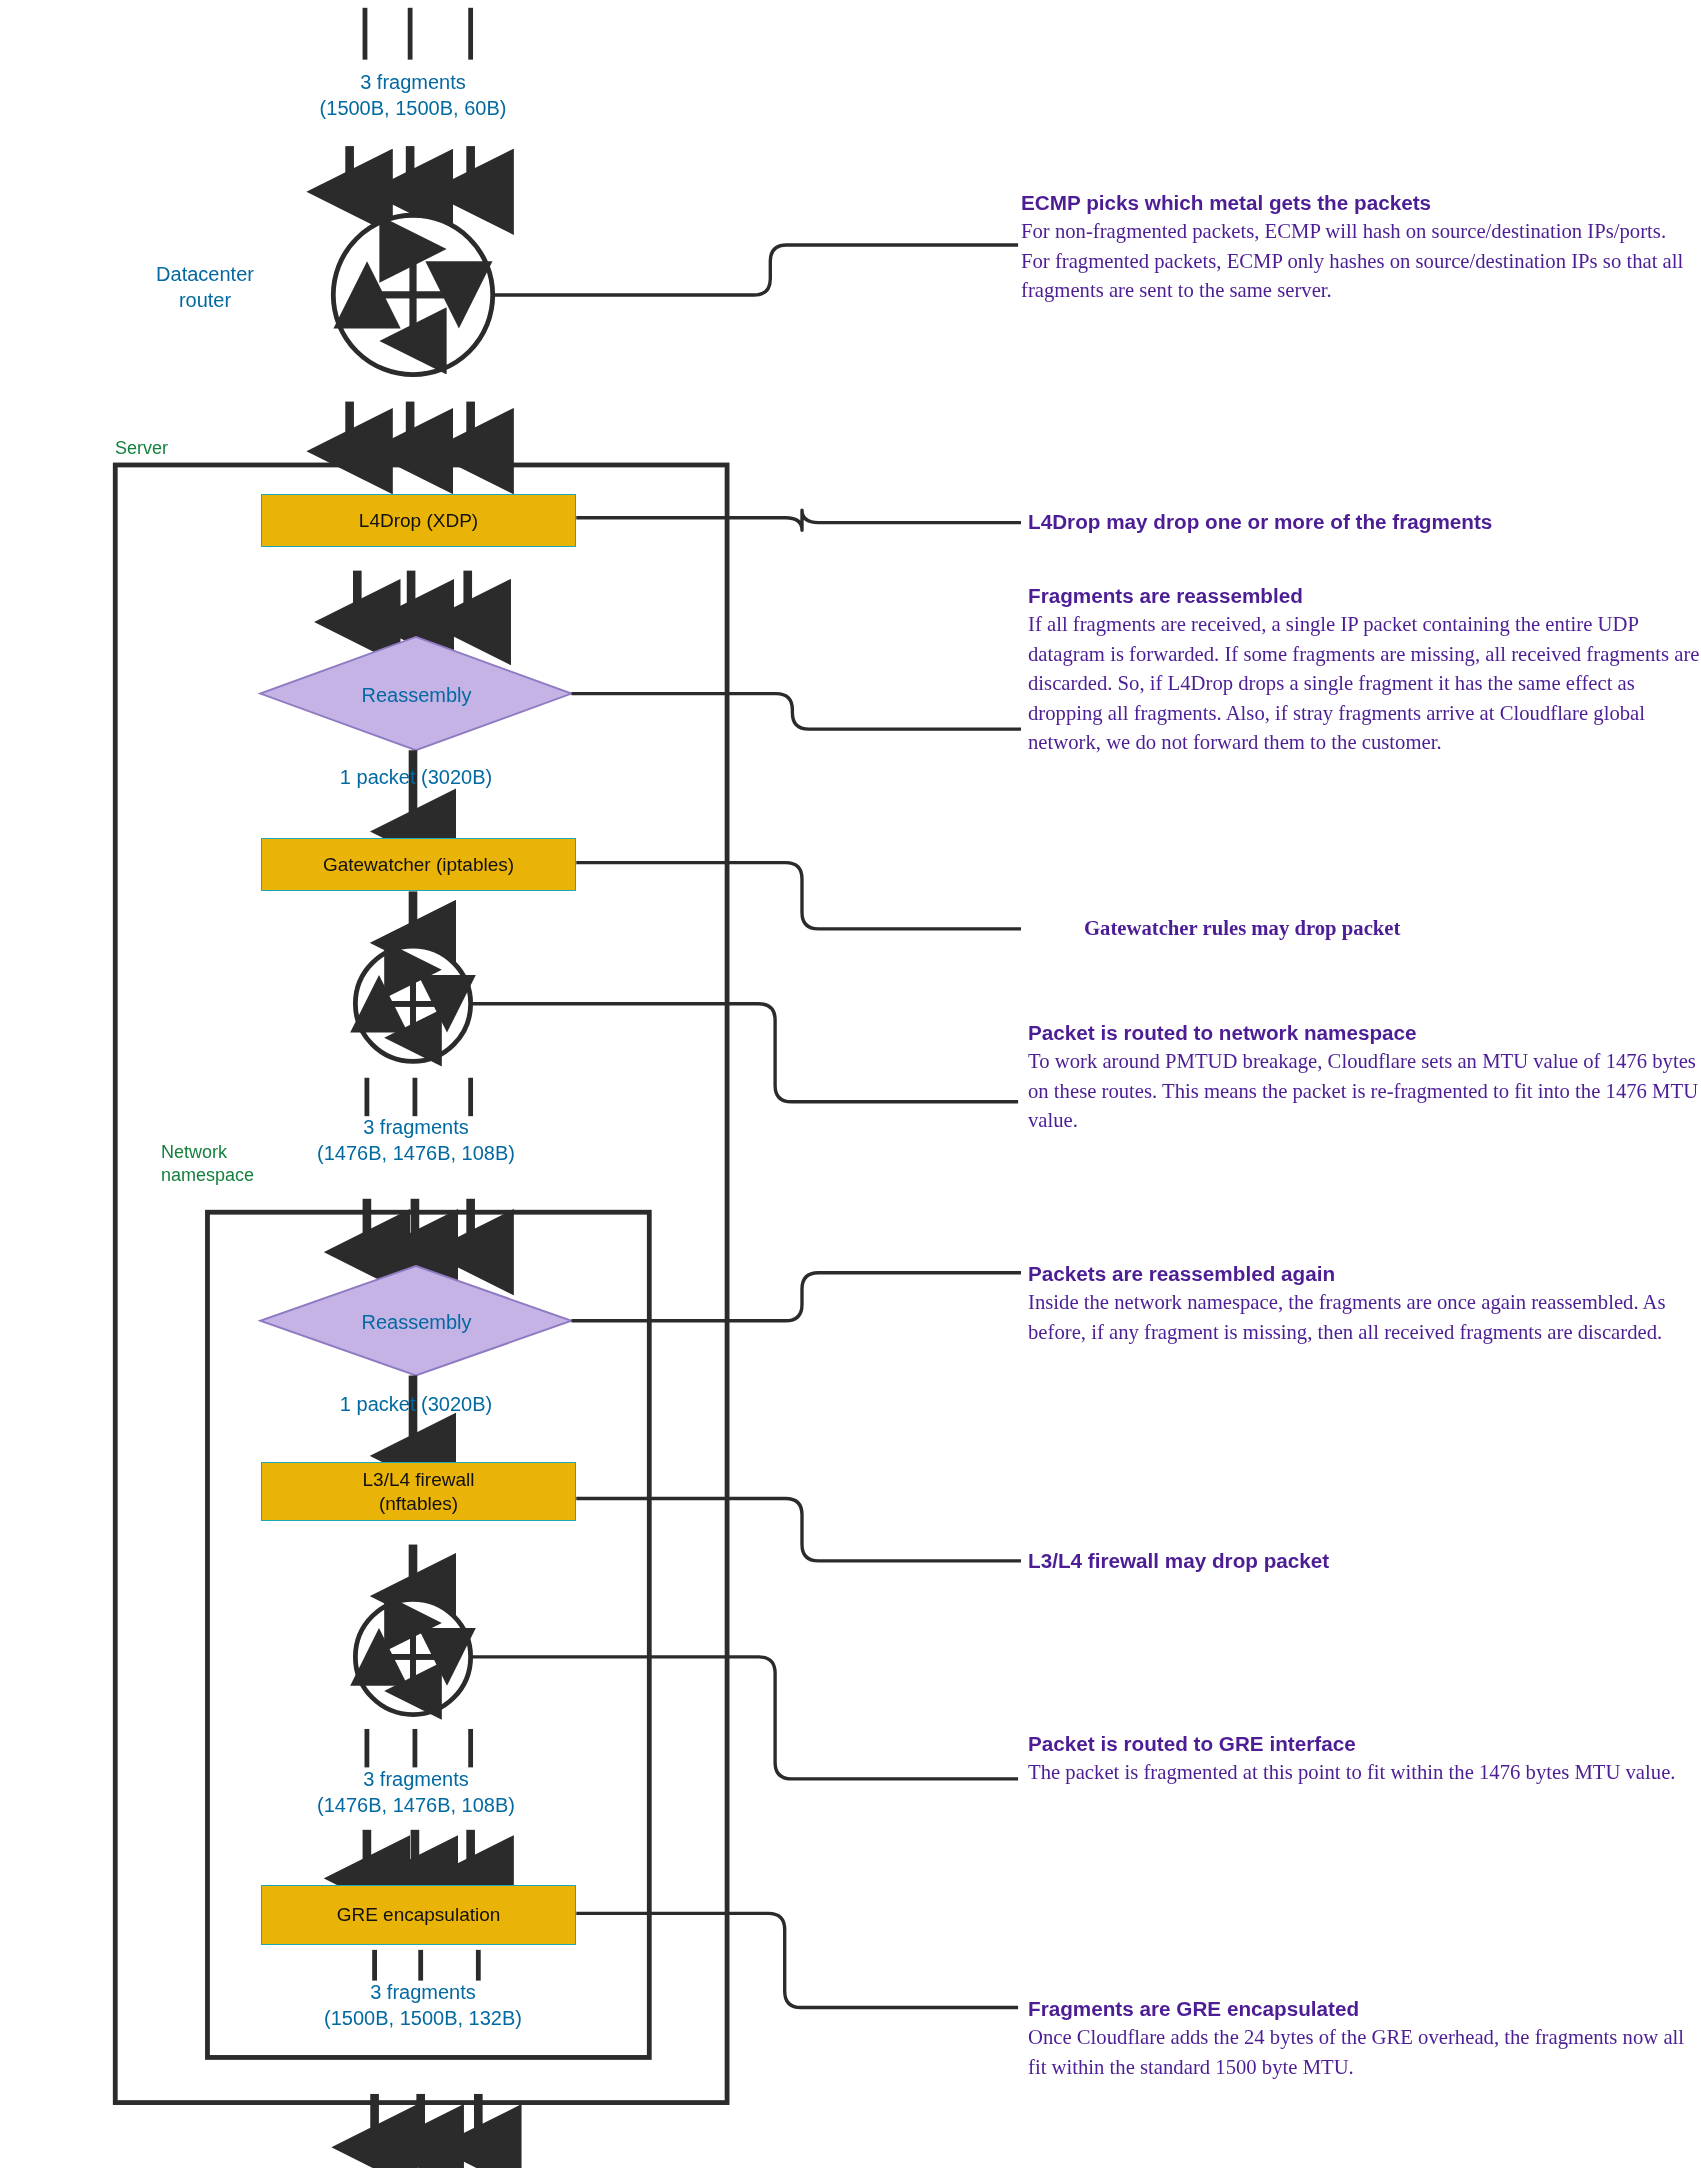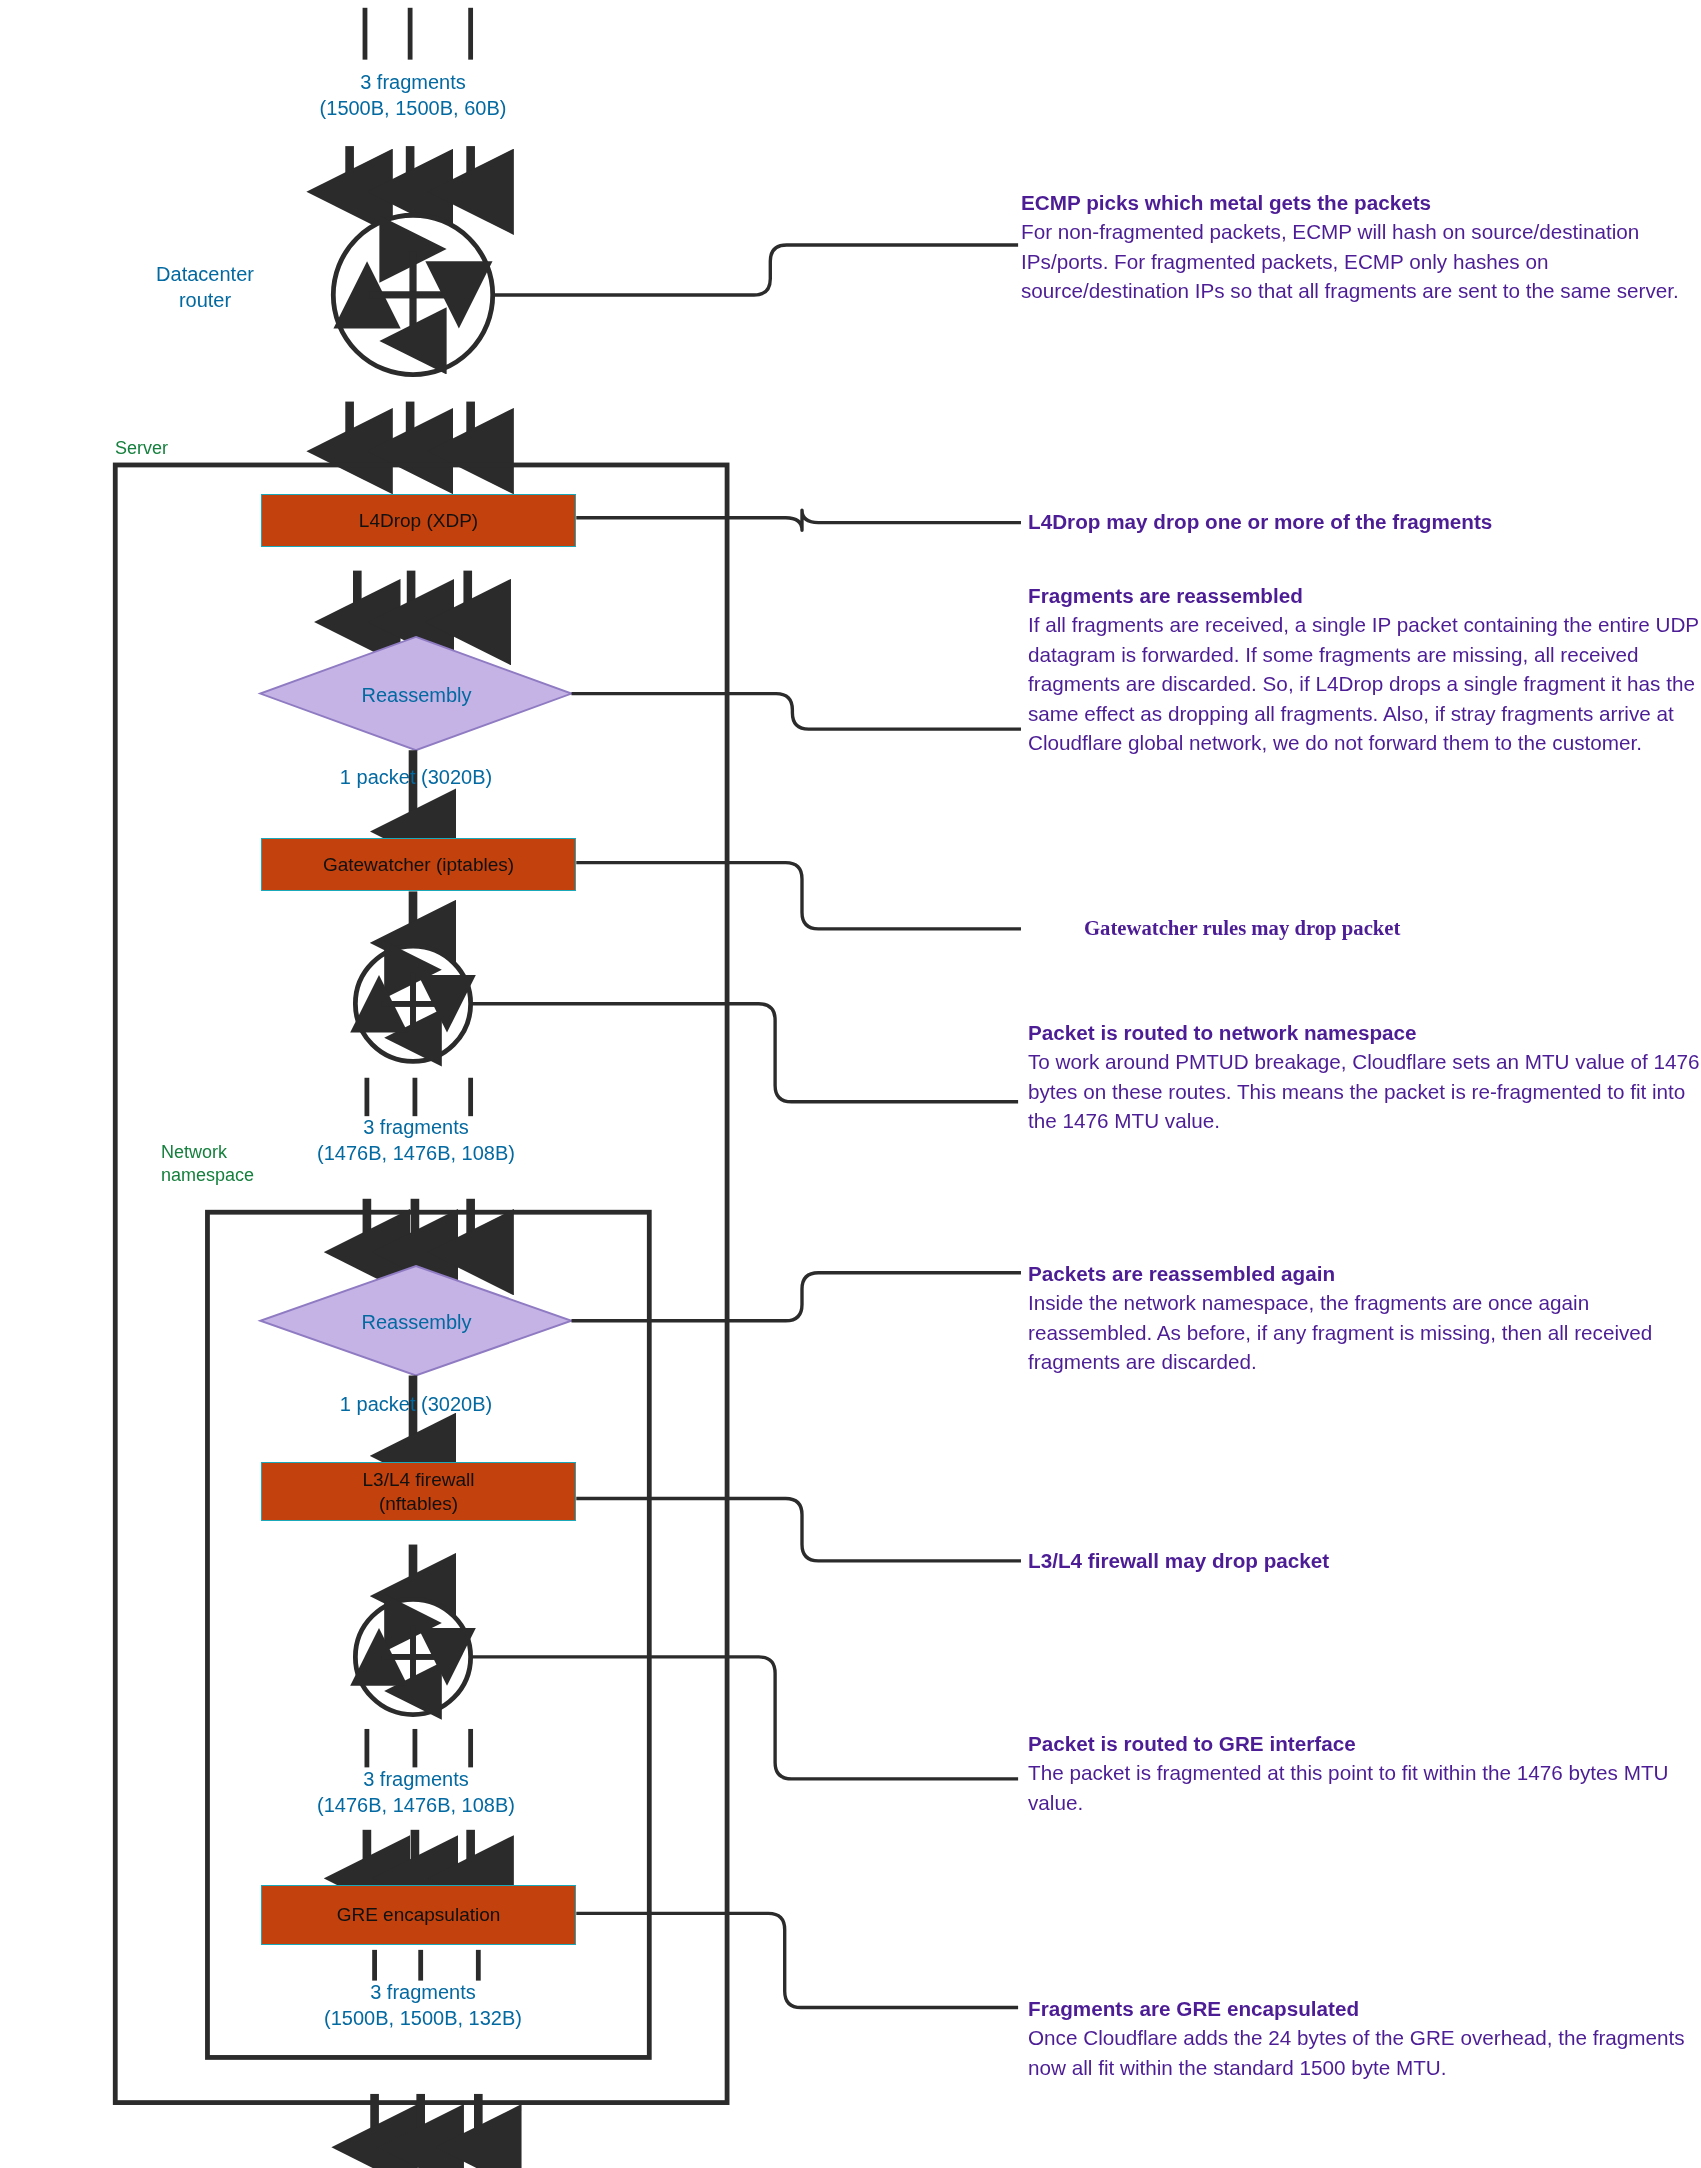--- a/index.html
+++ b/index.html
@@ -23,21 +23,21 @@
     top: 0;
     width: 1701px;
     height: 2168px;
     pointer-events: none;
   }
   .node {
     position: absolute;
     box-sizing: border-box;
   }
   .proc {
-    background: #c2410c;
+    background: #eab308;
     border: 1px solid #1aa9bb;
     display: flex;
     align-items: center;
     justify-content: center;
     text-align: center;
     font-size: 19px;
     line-height: 1.25;
     color: #111111;
   }
   .label {
@@ -54,20 +54,21 @@
     line-height: 1.42;
     color: #4c1d95;
     text-align: left;
   }
   .ann .hd {
     font-weight: bold;
     display: block;
   }
   .ann .bd {
     display: block;
+    font-family: Liberation Serif, serif;
   }
   .ann.single .hd {
     display: inline;
   }
   .boxlabel {
     position: absolute;
     font-size: 18px;
     line-height: 1.25;
     color: #15803d;
     text-align: left;

